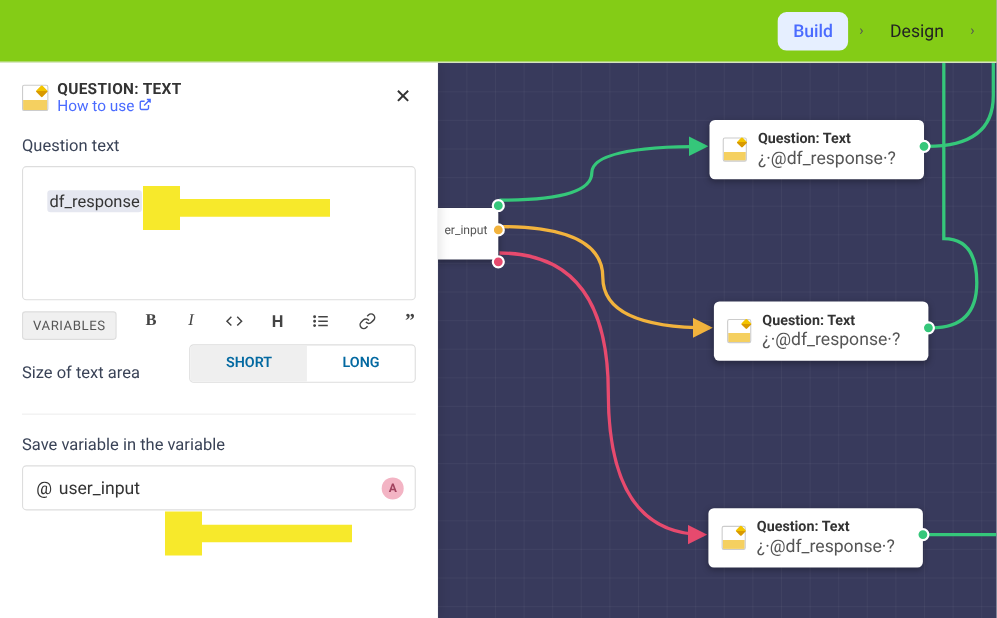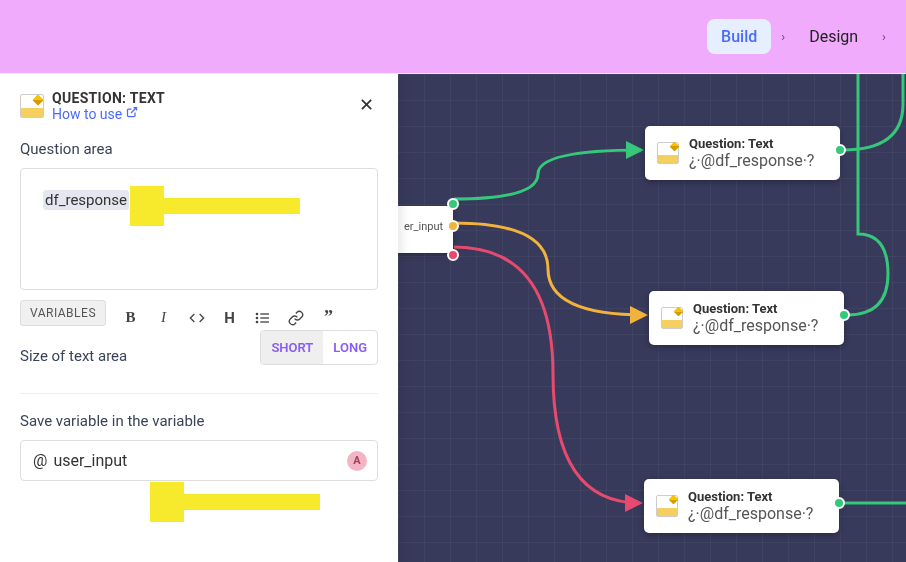--- a/index.html
+++ b/index.html
@@ -1,46 +1,46 @@
 <!DOCTYPE html>
 <html><head>
 <meta charset="utf-8">
 <style>
 *{box-sizing:border-box;margin:0;padding:0;font-family:-apple-system,BlinkMacSystemFont,"Segoe UI",Roboto,sans-serif}
 body{width:906px;height:562px;overflow:hidden;display:flex;flex-direction:column;background:#fff}
 
-.header{height:74px;display:flex;align-items:center;background:#f0abfc;border-bottom:1px solid #eee;position:relative;z-index:5}
+.header{height:57px;display:flex;align-items:center;background:#84cc16;border-bottom:1px solid #eee;position:relative;z-index:5}
 .tabs{display:flex;align-items:center;gap:10px;margin-left:auto;margin-right:20px}
 .tab{padding:8px 14px;border-radius:8px;font-size:16px;color:#222;cursor:pointer}
 .tab.active{background:#e6efff;color:#4a6bff;font-weight:500}
 .chev{color:#555;font-size:13px}
 
 .main{flex:1;display:flex;position:relative}
 
 .side{width:398px;background:#fff;box-shadow:3px 0 10px rgba(0,0,0,.1);z-index:4;padding:16px 20px;overflow-y:auto}
 .shead{display:flex;align-items:center;gap:8px;margin-bottom:14px;position:relative}
 .ttl{font-size:14px;font-weight:700;color:#333;letter-spacing:.3px}
 .how{color:#4a6bff;font-size:14px;text-decoration:none;display:flex;align-items:flex-start;gap:4px}
 .close{position:absolute;right:0;top:0;font-size:18px;color:#333;cursor:pointer;padding:4px}
 .note-icon{width:24px;height:24px;background:linear-gradient(#fff 60%,#f5d060 60%);border:1px solid #ccc;border-radius:2px;position:relative}
 .note-icon::after{content:"";position:absolute;right:1px;top:1px;width:8px;height:8px;background:linear-gradient(135deg,#f3c400 50%,#d99a00 50%);border-radius:1px;transform:rotate(45deg)}
 .lbl{font-size:15px;color:#3a4357;margin:18px 0 10px}
 
 .qbox{border:1px solid #ddd;border-radius:4px;min-height:122px;padding:22px;font-size:15px;color:#333}
 .var{background:#e5e7f0;border-radius:3px;padding:1px 2px}
 
-.tb{display:flex;align-items:flex-end;gap:16px;margin-top:10px}
+.tb{display:flex;align-items:flex-start;gap:26px;margin-top:10px}
 .vbtn{background:#f0f0f0;border:1px solid #ddd;padding:5px 9px;font-size:12px;letter-spacing:.5px;color:#555;border-radius:3px;cursor:pointer}
 .ticon{width:17px;height:17px;display:flex;align-items:center;justify-content:center;cursor:pointer;color:#444;font-size:15px}
 .bold{font-weight:700;font-family:Georgia}
 .ital{font-style:italic;font-family:Georgia}
 
 .szrow{display:flex;align-items:flex-end;justify-content:space-between;border-bottom:1px solid #eee;padding-bottom:28px;margin-top:4px}
 .seg{display:flex;border:1px solid #ddd;border-radius:4px;overflow:hidden;font-size:13px;font-weight:600}
-.seg div{padding:9px 10px;cursor:pointer;color:#8b5cf6}
+.seg div{padding:9px 32px;cursor:pointer;color:#0369a1}
 .seg .on{background:#efefef}
 
 .vinput{border:1px solid #ddd;border-radius:4px;padding:10px 12px;display:flex;align-items:center;gap:6px;position:relative}
 .vinput .at{color:#333;font-size:16px}
 .vinput .vv{font-size:16px;color:#333}
 .abadge{position:absolute;right:10px;width:20px;height:20px;border-radius:50%;background:#f3b4c4;color:#a1425e;font-size:11px;font-weight:700;display:flex;align-items:center;justify-content:center}
 
 .canvas{flex:1;position:relative;background:#383a5c;overflow:hidden}
 .grid{position:absolute;inset:0;background-image:linear-gradient(rgba(255,255,255,.04) 1px,transparent 1px),linear-gradient(90deg,rgba(255,255,255,.04) 1px,transparent 1px);background-size:26px 26px}
 svg.flow{position:absolute;inset:0;width:100%;height:100%}
@@ -78,21 +78,21 @@
         <a class="how">
           <span>How to use</span>
           <svg width="12" height="12" viewBox="0 0 24 24" fill="none" stroke="#4a6bff" stroke-width="2.5">
               <path d="M18 13v6a2 2 0 0 1-2 2H5a2 2 0 0 1-2-2V8a2 2 0 0 1 2-2h6M15 3h6v6M10 14L21 3"></path>
             </svg>
         </a>
       </div>
       <div class="close">✕</div>
     </div>
 
-    <div class="lbl">Question area</div>
+    <div class="lbl">Question text</div>
     <div class="qbox">
       <span class="var">df_response</span>
     </div>
 
     <div class="tb">
       <div class="vbtn">VARIABLES</div>
       <div class="ticon bold">B</div>
       <div class="ticon ital">I</div>
       <div class="ticon">
         <svg width="16" height="16" viewBox="0 0 24 24" fill="none" stroke="#444" stroke-width="2">

